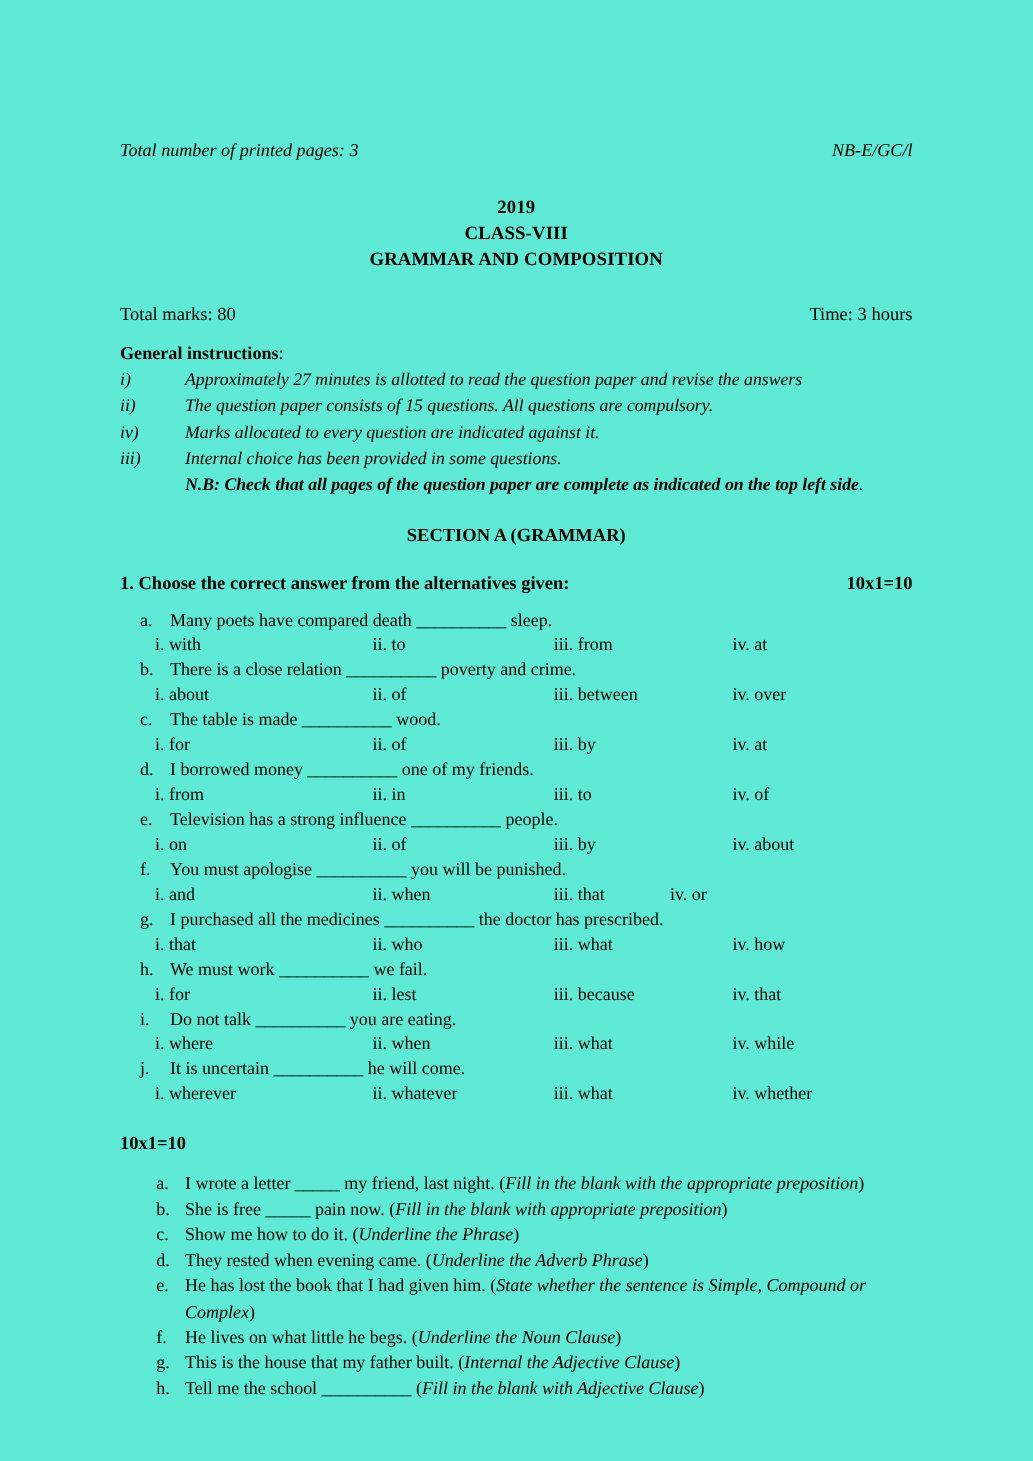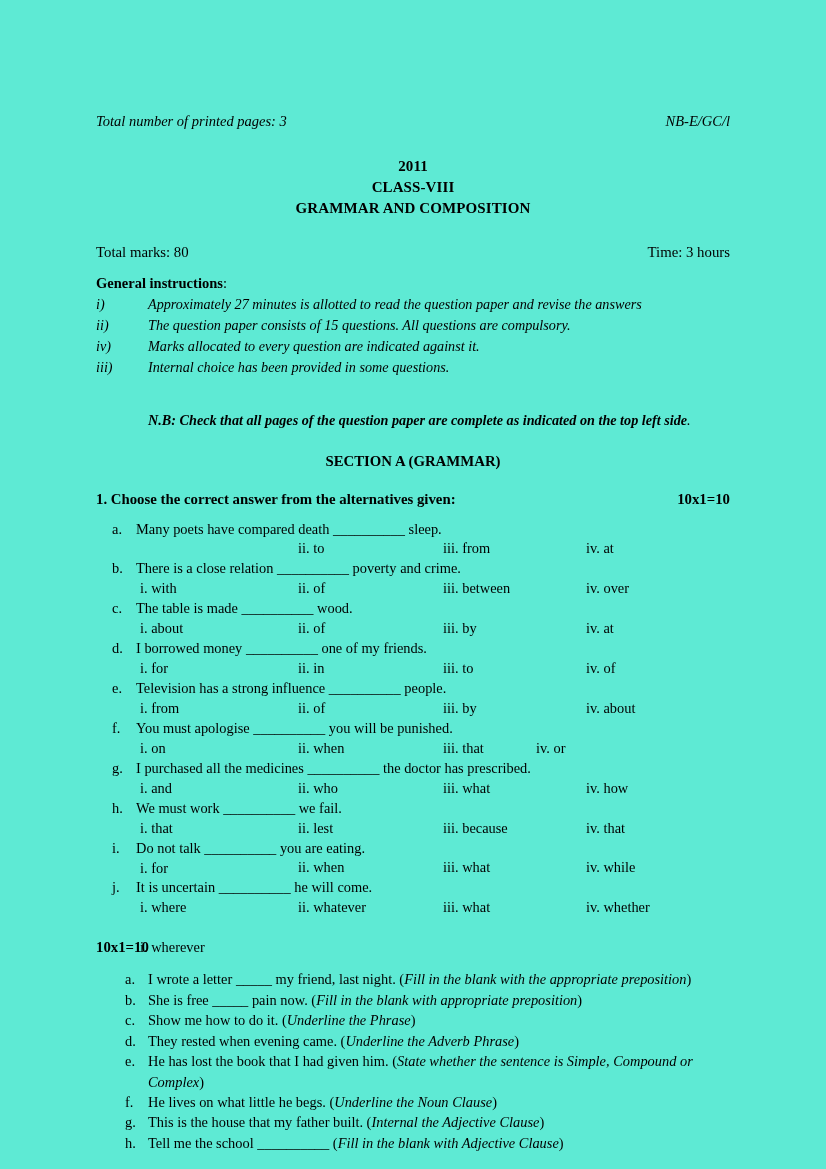--- a/index.html
+++ b/index.html
@@ -76,21 +76,20 @@
   .gi-num {
     width: 52px;
     flex: 0 0 52px;
   }
   .gi-text { flex: 1 1 auto; }
   .gi-nb {
     margin-left: 52px;
     font-style: italic;
     font-size: 14.2px;
     line-height: 1.47;
-    margin-top: 32px;
   }
   .gi-nb .nb-bold { font-weight: bold; }
 
   
   .section-heading {
     text-align: center;
     font-weight: bold;
     font-size: 14.8px;
     margin-top: 22px;
   }
@@ -124,21 +123,21 @@
   .mcq-options {
     position: relative;
     height: 20px;
     font-size: 14.4px;
     line-height: 1.38;
   }
   .opt {
     position: absolute;
     white-space: nowrap;
   }
-  .opt-0 { left: 44px; margin-top: 40px; }
+  .opt-0 { left: 28px; }
   .opt-1 { left: 202px; }
   .opt-2 { left: 347px; }
   .opt-3 { left: 490px; }
   .mcq-options.tight .opt-3 { left: 440px; }
 
   
   .dir-list { margin-top: 13px; }
   .dir-item {
     display: flex;
     font-size: 14.4px;
@@ -158,21 +157,21 @@
 
 <div class="page">
   <div class="content">
 
     <div class="doc-header">
       <span class="printed">Total number of printed pages:  3</span>
       <span class="code">NB-E/GC/l</span>
     </div>
 
     <div class="title-block">
-      <div class="title-year">2011</div>
+      <div class="title-year">2019</div>
       <div class="title-class">CLASS-VIII</div>
       <div class="title-subject">GRAMMAR AND COMPOSITION</div>
     </div>
 
     <div class="marks-row">
       <span>Total marks: 80</span>
       <span>Time: 3 hours</span>
     </div>
 
     <div class="gi-heading"><span>General instructions</span><span class="colon">:</span></div>

